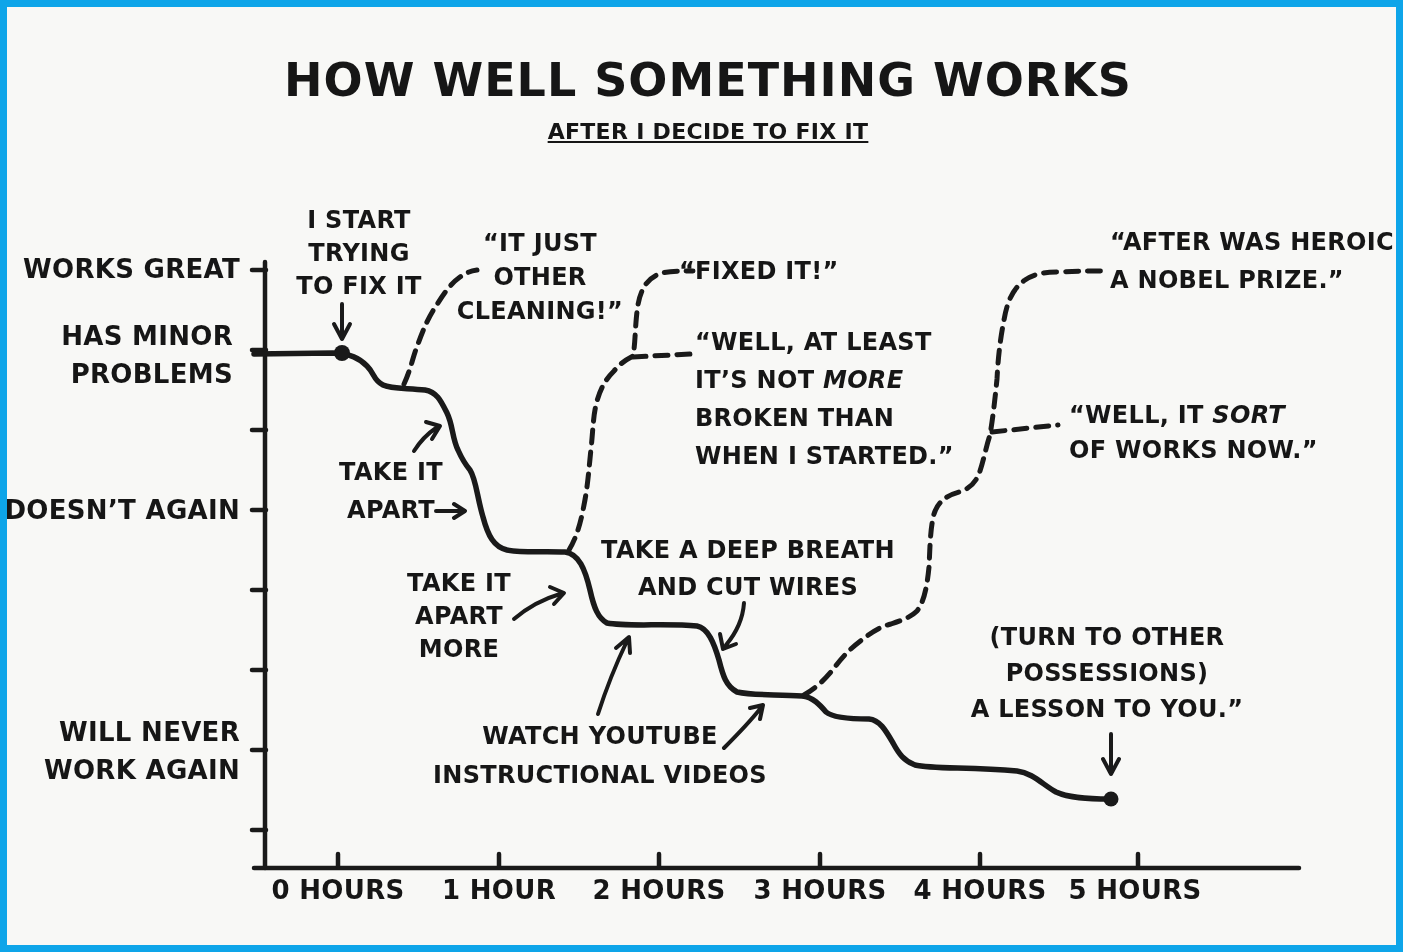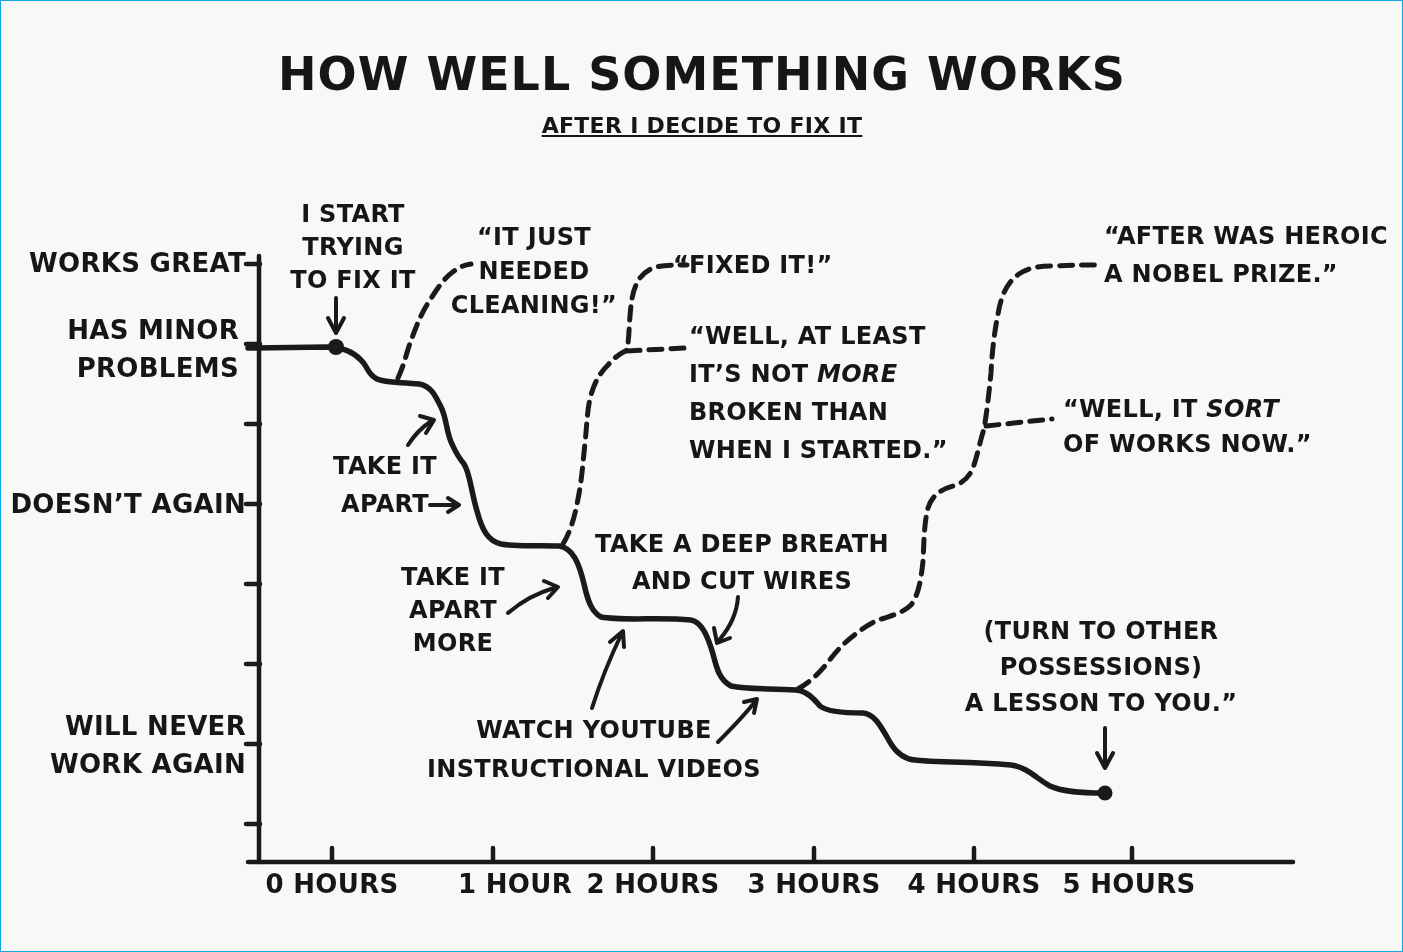--- a/index.html
+++ b/index.html
@@ -1,18 +1,18 @@
 <!DOCTYPE html>
 <html><head>
 <meta charset="utf-8">
 <style>
   html,body{margin:0;padding:0;background:#ffffff;}
   .canvas{
     position:relative;width:1403px;height:952px;box-sizing:border-box;
-    background:#f8f8f6;border:1px solid #0ea5e9;overflow:hidden;
+    background:#f8f8f6;border:7px solid #0ea5e9;overflow:hidden;
     font-family:"DejaVu Sans", sans-serif;color:#161616;
   }
   svg.draw{position:absolute;left:0;top:0;}
   .txt{position:absolute;font-weight:600;letter-spacing:.3px;white-space:nowrap;}
   .center{transform:translateX(-50%);text-align:center;}
   .rightal{text-align:right;}
   .ttl{font-size:46px;font-weight:700;letter-spacing:1px;}
   .sub{font-size:22px;font-weight:700;text-decoration:underline;}
   .axlab{font-size:26px;}
   .ann{font-size:24px;}
@@ -150,35 +150,35 @@
     <div>HAS MINOR</div>
     <div>PROBLEMS</div>
   </div>
   <div class="txt axlab rightal" style="right:1156px;top:488px">DOESN’T AGAIN</div>
   <div class="txt axlab rightal" style="right:1156px;top:706px;line-height:38px">
     <div>WILL NEVER</div>
     <div>WORK AGAIN</div>
   </div>
 
   <div class="txt axlab center" style="left:331px;top:868px">0 HOURS</div>
-  <div class="txt axlab center" style="left:514px;top:868px">1 HOUR</div>
+  <div class="txt axlab center" style="left:492px;top:868px">1 HOUR</div>
   <div class="txt axlab center" style="left:652px;top:868px">2 HOURS</div>
   <div class="txt axlab center" style="left:813px;top:868px">3 HOURS</div>
   <div class="txt axlab center" style="left:973px;top:868px">4 HOURS</div>
   <div class="txt axlab center" style="left:1128px;top:868px">5 HOURS</div>
 
   <div class="txt ann center" style="left:352px;top:197px;line-height:33px">
     <div>I START</div>
     <div>TRYING</div>
     <div>TO FIX IT</div>
   </div>
 
   <div class="txt ann center" style="left:533px;top:219px;line-height:34px">
     <div>“IT JUST</div>
-    <div>NEEDED</div>
+    <div>OTHER</div>
     <div>CLEANING!”</div>
   </div>
 
   <div class="txt ann" style="left:672px;top:250px">“FIXED IT!”</div>
 
   <div class="txt ann" style="left:688px;top:316px;line-height:38px">
     <div>“WELL, AT LEAST</div>
     <div><span>IT’S NOT </span><span class="it">MORE</span></div>
     <div>BROKEN THAN</div>
     <div>WHEN I STARTED.”</div>

